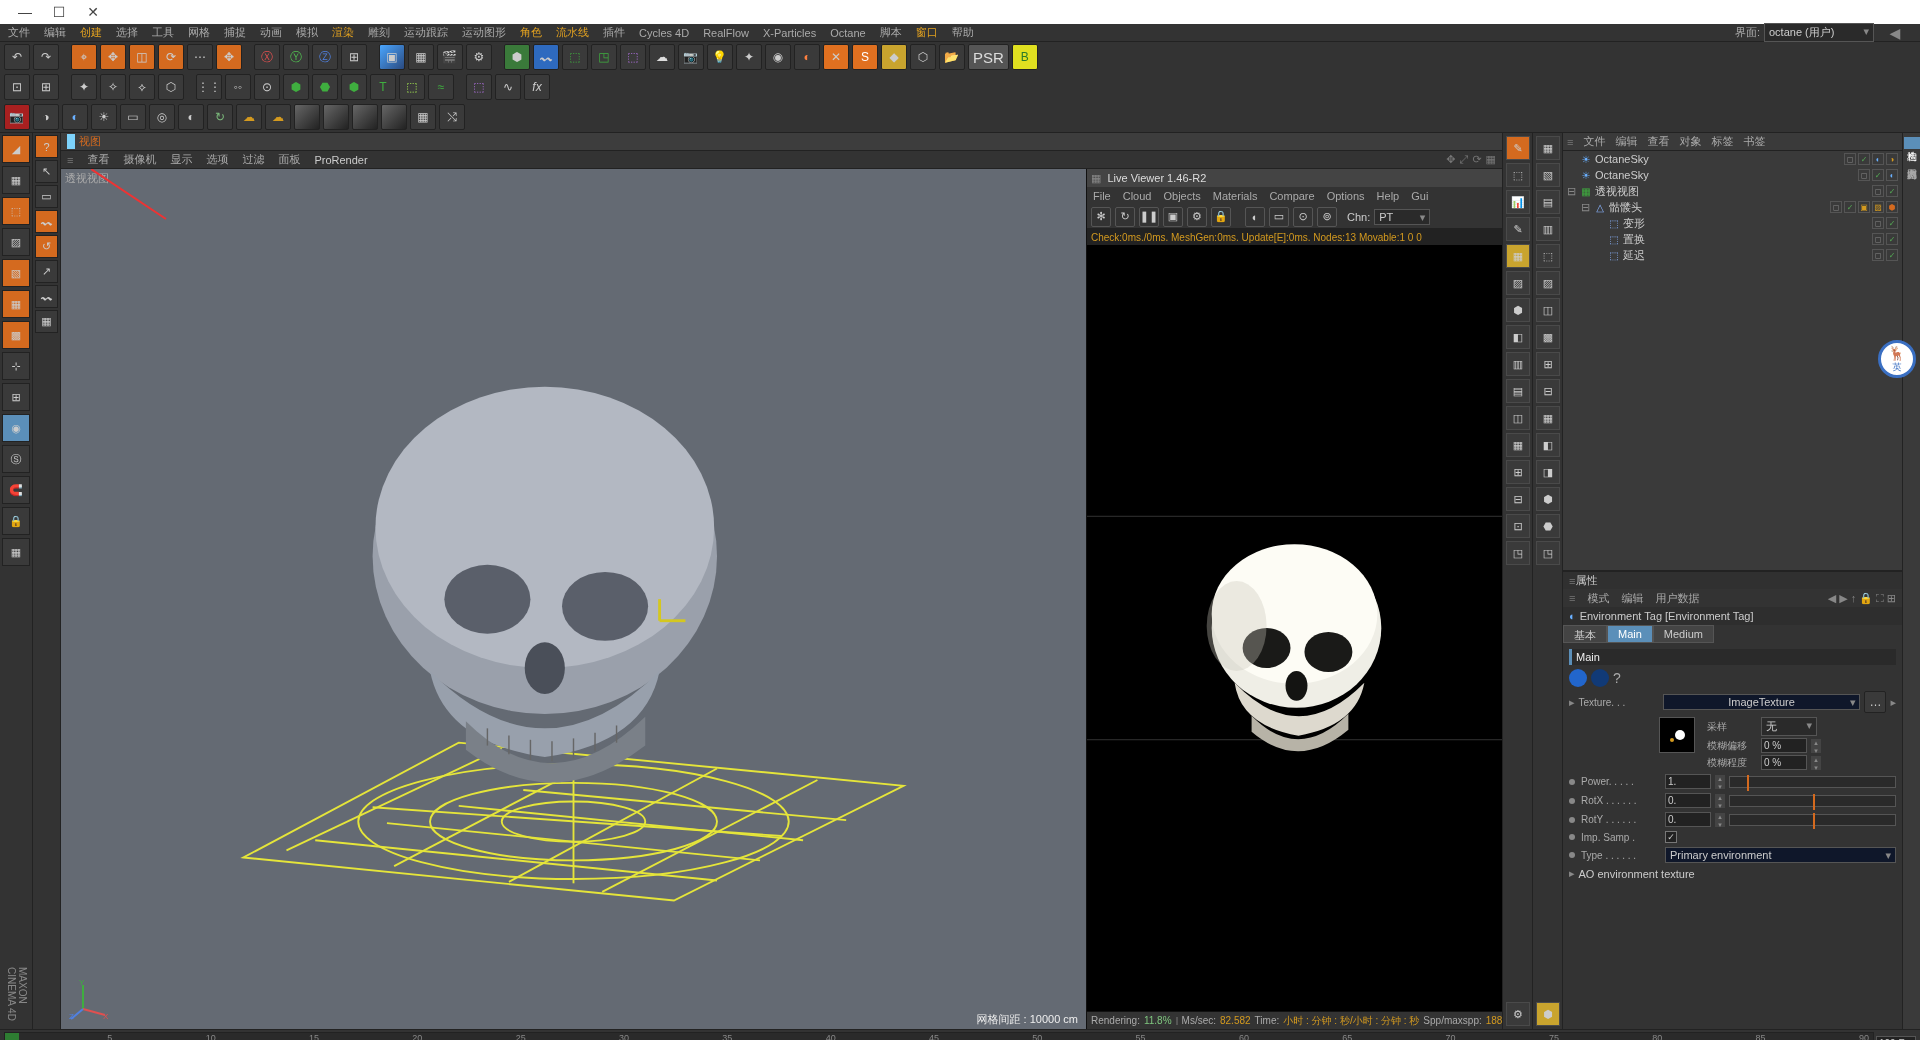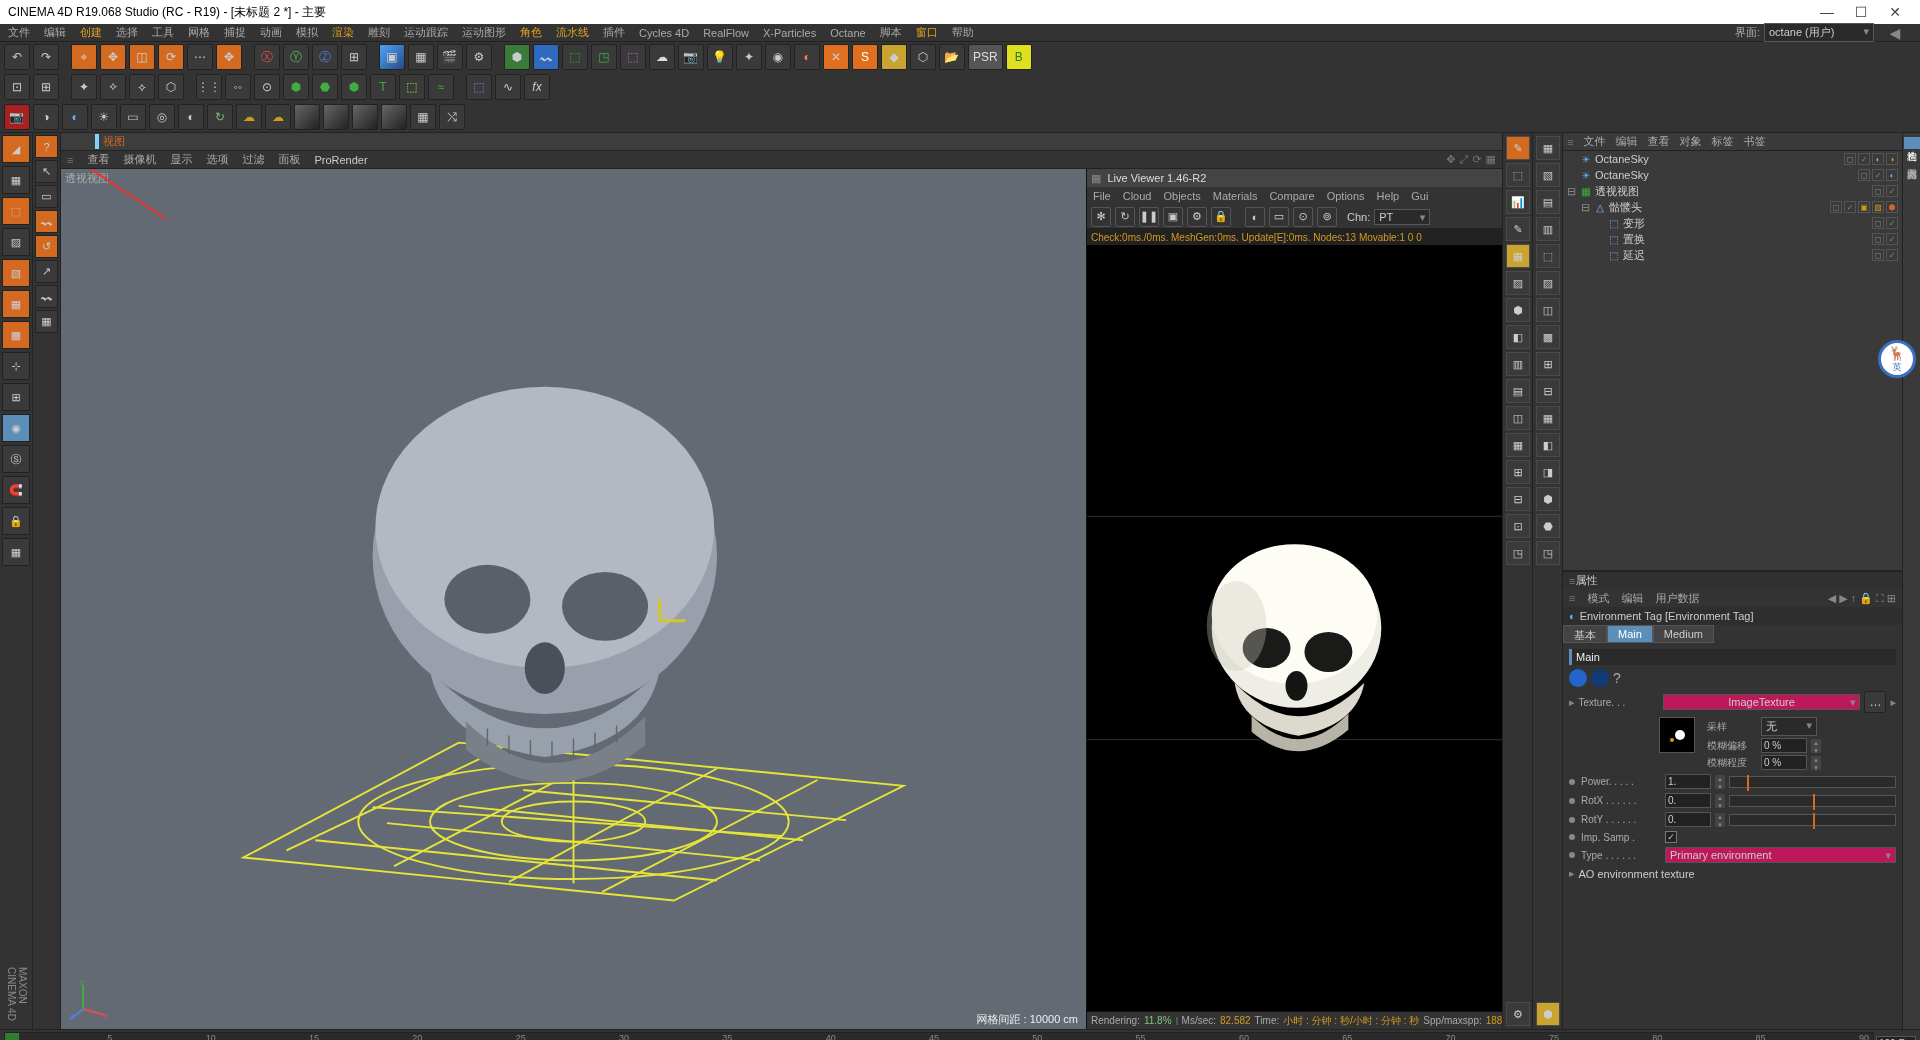--- a/index.html
+++ b/index.html
@@ -30,21 +30,21 @@
 .mainarea { display:flex; height:calc(100% - 24px - 18px - 102px); }
 .leftbar { width:33px; background:#333; border-right:1px solid #222; display:flex; flex-direction:column; gap:3px; padding:2px; }
 .leftbar2 { width:28px; background:#333; border-right:1px solid #222; display:flex; flex-direction:column; gap:2px; padding:2px; }
 .ltool { width:28px; height:28px; background:#3a3a3a; border:1px solid #222; display:flex; align-items:center; justify-content:center; cursor:pointer; }
 .ltool.sm { width:23px; height:23px; }
 .ltool.orange { background:#d46a1f; }
 .ltool.sel { background:#5b8fb9; }
 
 .centerwrap { flex:1; display:flex; flex-direction:column; }
 .vp-hdr { height:18px; background:#3d3d3d; display:flex; align-items:center; padding:0 6px; gap:14px; color:#aaa; border-bottom:1px solid #222; }
-.vp-hdr .hl { color:#d46a1f; border-left:4px solid #7dd3fc; padding-left:4px;margin-left:28px; }
+.vp-hdr .hl { color:#d46a1f; border-left:8px solid #7dd3fc; padding-left:4px; }
 .vp-ctrl { margin-left:auto; display:flex; gap:4px; color:#777; }
 .vp-body { flex:1; position:relative; background:#646a73; overflow:hidden; }
 .vp-label { position:absolute; top:2px; left:4px; color:#aaa; font-size:11px; }
 .vp-info { position:absolute; bottom:2px; right:8px; color:#eee; }
 .axis-gizmo { position:absolute; bottom:8px; left:8px; width:42px; height:42px; }
 
 .livewrap { width:416px; background:#2a2a2a; display:flex; flex-direction:column; border-left:1px solid #111; }
 .live-title { height:18px; background:#444; display:flex; align-items:center; padding:0 4px; gap:6px; color:#ddd; }
 .live-menu { height:18px; background:#333; display:flex; align-items:center; padding:0 6px; gap:12px; color:#aaa; }
 .live-tools { height:24px; background:#333; display:flex; align-items:center; padding:0 4px; gap:4px; border-bottom:1px solid #222; }
@@ -81,40 +81,39 @@
 .sect { background:#2a2a2a; color:#eee; padding:2px 4px; margin:2px 0; border-left:3px solid #5b8fb9; }
 .prow { display:flex; align-items:center; gap:4px; padding:2px 0; }
 .prow .lbl { width:80px; color:#aaa; font-size:10px; }
 .prow .dot { width:6px; height:6px; border-radius:50%; background:#888; margin-right:2px; }
 .num-in { background:#222; border:1px solid #555; color:#ccc; width:46px; padding:1px 2px; font-size:10px; }
 .spinner { width:10px; height:14px; background:#444; display:flex; flex-direction:column; }
 .spinner>div { flex:1; text-align:center; font-size:7px; color:#888; }
 .slider { flex:1; height:12px; position:relative; background:#2a2a2a; border:1px solid #555; }
 .slider .mk { position:absolute; top:-2px; width:2px; height:16px; background:#d46a1f; }
 .checkbox { width:12px; height:12px; border:1px solid #777; background:#222; display:flex; align-items:center; justify-content:center; font-size:9px; }
-.longdd { flex:1; background:#be185d; border:1px solid #555; padding:1px 4px; position:relative; }
+.longdd { flex:1; background:#0f172a; border:1px solid #555; padding:1px 4px; position:relative; }
 .longdd::after { content:"▾"; position:absolute; right:4px; color:#888; }
 .thumb { width:36px; height:36px; background:#000; border:1px solid #555; display:flex; align-items:center; justify-content:center; }
 
 
 .bottomstrip { height:102px; background:#333; display:flex; flex-direction:column; border-top:1px solid #222; }
 .timeline { display:flex; align-items:center; padding:2px 4px; gap:2px; }
 .tl-ruler { flex:1; height:22px; background:#2a2a2a; position:relative; border:1px solid #222; }
 .tl-ruler .ticks { display:flex; justify-content:space-between; padding:0 4px; color:#888; font-size:9px; height:100%; align-items:flex-start; }
 .tl-head { position:absolute; top:0; left:0; width:14px; height:100%; background:#2e7d32; }
 .frame-in { background:#222; border:1px solid #555; color:#ccc; width:60px; padding:1px 2px; font-size:10px; }
 .vtxt { position:absolute; right:2px; top:50%; writing-mode:vertical-rl; color:#888; font-size:10px; }
 .float-badge { position:fixed; right:4px; top:340px; width:38px; height:38px; border-radius:50%; background:#fff; border:3px solid #3a6fc2; display:flex; align-items:center; justify-content:center; flex-direction:column; color:#3a6fc2; font-size:9px; }
 svg { display:block; }
 </style>
 </head>
 <body>
 
 <div class="titlebar">
-  <span class="caption">CINEMA 4D R19.068 Studio (RC - R19) - [未标题 2 *] - 主要</span>
   <span class="winbtn">—</span>
   <span class="winbtn">☐</span>
   <span class="winbtn">✕</span>
 </div>
 
 <div class="menubar">
   <span>文件</span>
   <span>编辑</span>
   <span style="color:#e0a020">创建</span>
   <span>选择</span>
@@ -176,21 +175,21 @@
     <div class="tbtn">📷</div>
     <div class="tbtn">💡</div>
     <div class="tbtn">✦</div>
     <div class="tbtn">◉</div>
     <div class="tbtn" style="color:#ff8040">◐</div>
     <div class="tbtn" style="background:#e07020">✕</div>
     <div class="tbtn" style="background:#e07020;color:#fff">S</div>
     <div class="tbtn yellow">◆</div>
     <div class="tbtn">⬡</div>
     <div class="tbtn">📂</div>
-    <div class="tbtn" style="background:#555;color:#ddd;width:auto;padding:0 4px;font-size:12px">PSR</div>
+    <div class="tbtn" style="background:#555;color:#ddd;width:auto;padding:0 4px;font-size:15px">PSR</div>
     <div class="tbtn" style="background:#e0e020;color:#2a7a2a">B</div>
   </div>
   <div class="trow">
     <div class="tbtn">⊡</div>
     <div class="tbtn">⊞</div>
     <div class="tsep"></div>
     <div class="tbtn">✦</div>
     <div class="tbtn">✧</div>
     <div class="tbtn">⟡</div>
     <div class="tbtn">⬡</div>

